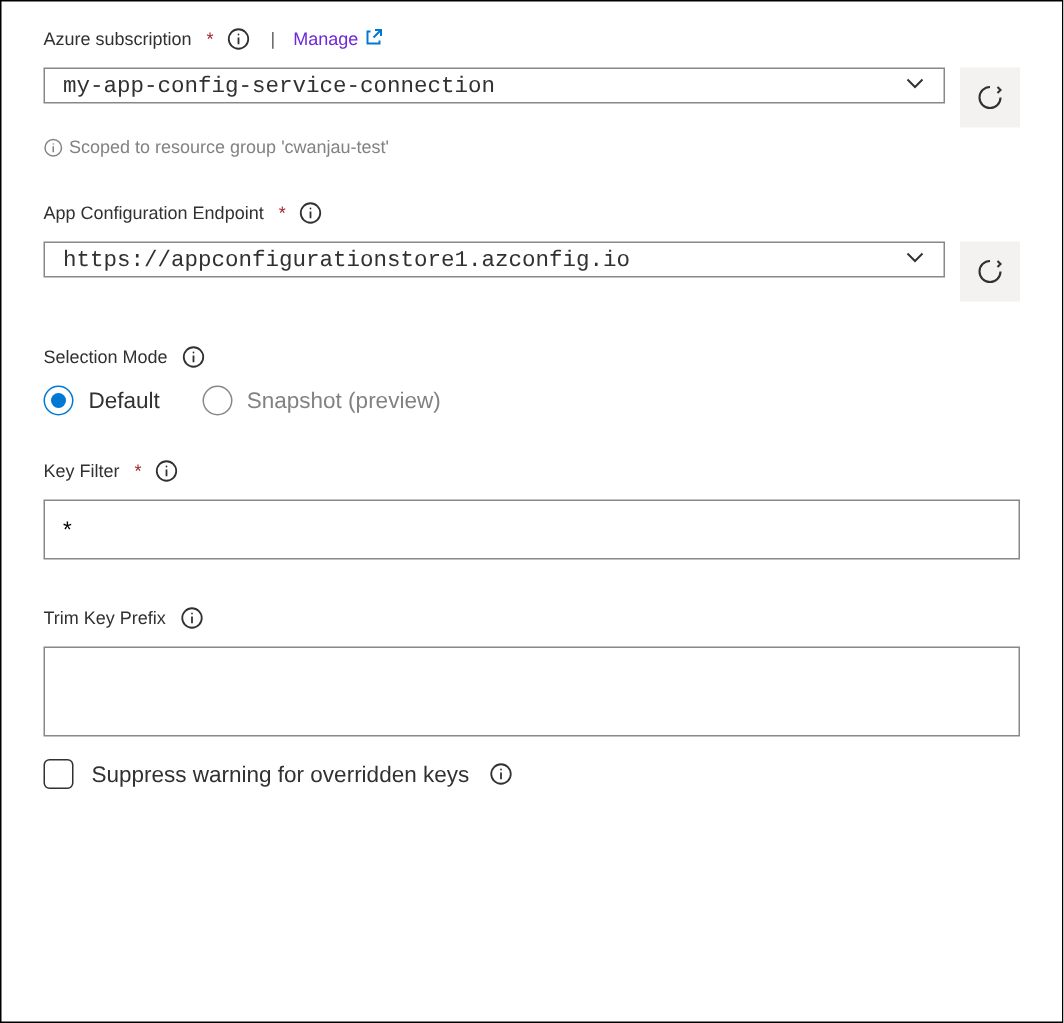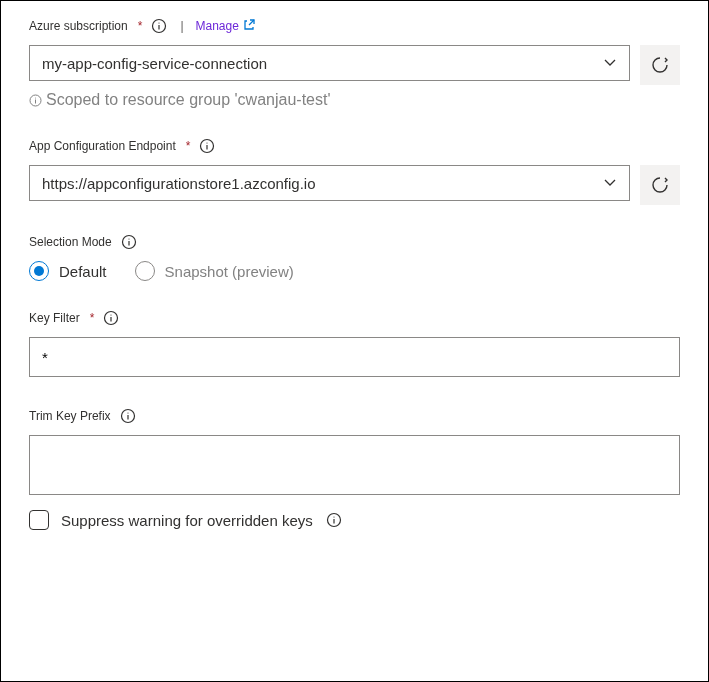--- a/index.html
+++ b/index.html
@@ -40,47 +40,48 @@
       text-decoration: none;
       cursor: pointer;
       display: inline-flex;
       align-items: center;
       gap: 4px;
     }
     .ext-icon svg { width: 12px; height: 12px; }
     .input-row { display: flex; align-items: stretch; gap: 10px; }
     .dropdown {
       flex: 1;
-      height: 36px;
+      height: 24px;
       border: 1px solid #8a8886;
       display: flex;
       align-items: center;
       justify-content: space-between;
       padding: 0 12px;
       background: #fff;
       cursor: pointer;
       font-size: 15px;
+      font-family: Liberation Mono, monospace;
     }
     .dropdown .chevron svg { width: 14px; height: 14px; }
     .refresh-btn {
       width: 40px;
       height: 40px;
       background: #f3f2f1;
       border: none;
       display: flex;
       align-items: center;
       justify-content: center;
       cursor: pointer;
     }
     .refresh-btn svg { width: 18px; height: 18px; }
     .helper-text {
       display: flex;
       align-items: center;
       gap: 4px;
-      font-size: 16px;
+      font-size: 12px;
       color: #828282;
       margin-top: 6px;
     }
     .helper-text svg { width: 13px; height: 13px; }
     .gap { height: 18px; }
     .radio-row { display: flex; gap: 28px; align-items: center; margin-top: 4px; }
     .radio-option {
       display: flex;
       align-items: center;
       gap: 10px;

